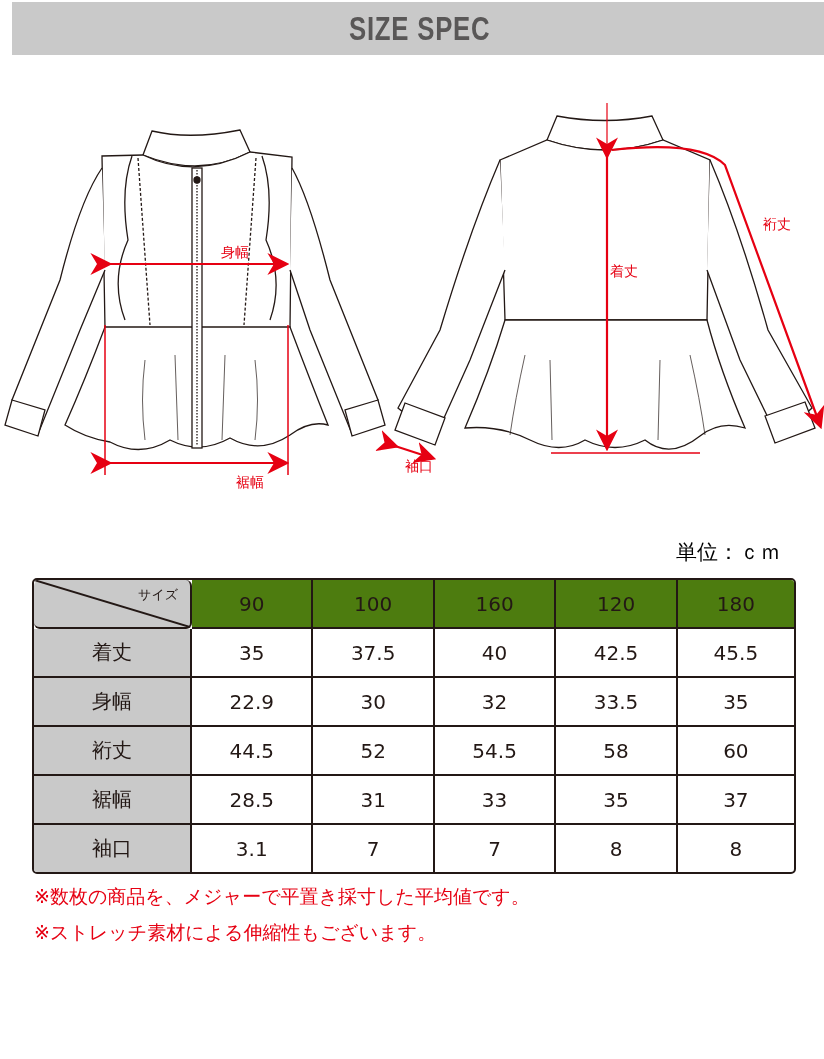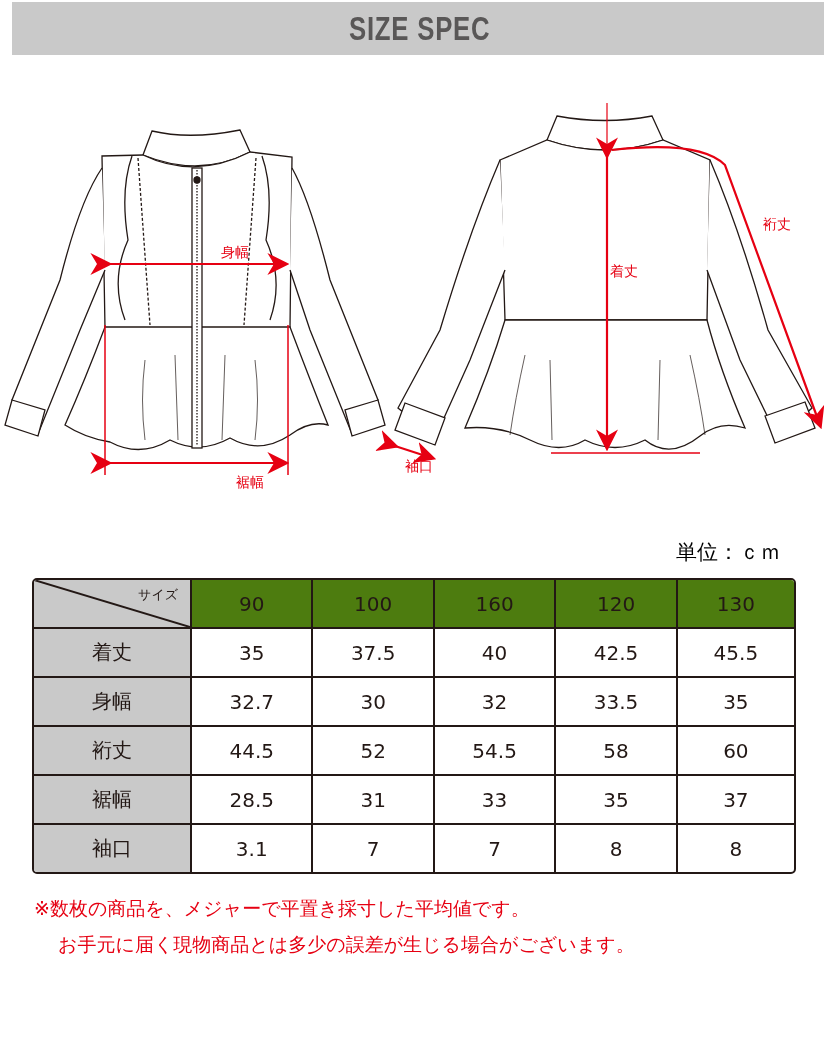--- a/index.html
+++ b/index.html
@@ -15,24 +15,24 @@
   .unit { position: absolute; left: 676px; top: 538px; font-size: 21px; color: #000000; }
   table.spec { position: absolute; left: 32px; top: 578px; width: 764px; border-collapse: separate;
                border-spacing: 0; border: 2px solid #231815; border-radius: 5px; overflow: hidden; }
   table.spec td { height: 47px; border-right: 2px solid #231815; border-bottom: 2px solid #231815;
                   text-align: center; font-size: 20px; font-family: "DejaVu Sans", sans-serif;
                   color: #231815; padding: 0; }
   table.spec tr td:last-child { border-right: none; }
   table.spec tr:last-child td { border-bottom: none; }
   table.spec td.hdr { background: #4d7c0f; }
   table.spec td.rowh { background: #c9c9c9; width: 156px; font-size: 20px; }
-  table.spec td.corner { background: #c9c9c9; width: 156px; position: relative; }
+  table.spec td.corner { background: #c9c9c9; width: 156px; position: relative; border-radius: 6px; }
   .corner svg { position: absolute; left: 0; top: 0; width: 100%; height: 100%; }
   .corner-label { position: absolute; right: 12px; top: 6px; font-size: 13px; color: #231815; }
-  .notes { position: absolute; left: 34px; top: 878px; color: #e60012; font-size: 19px; line-height: 36px; margin-top: 12px; }
+  .notes { position: absolute; left: 34px; top: 878px; color: #e60012; font-size: 19px; line-height: 36px; }
   .notes .indent { padding-left: 24px; }
 </style>
 </head>
 <body>
 
 <div class="title-bar">
   <span class="title-text">SIZE SPEC</span>
 </div>
 
 <div class="illus">
@@ -115,33 +115,33 @@
     <td class="corner">
       <svg viewBox="0 0 156 47" preserveAspectRatio="none">
             <line x1="0" y1="0" x2="156" y2="47" stroke="#231815" stroke-width="2"></line>
           </svg>
       <span class="corner-label">サイズ</span>
     </td>
     <td class="hdr">90</td>
     <td class="hdr">100</td>
     <td class="hdr">160</td>
     <td class="hdr">120</td>
-    <td class="hdr">130</td>
+    <td class="hdr">180</td>
   </tr>
   <tr>
     <td class="rowh">着丈</td>
     <td>35</td>
     <td>37.5</td>
     <td>40</td>
     <td>42.5</td>
     <td>45.5</td>
   </tr>
   <tr>
     <td class="rowh">身幅</td>
-    <td>32.7</td>
+    <td>22.9</td>
     <td>30</td>
     <td>32</td>
     <td>33.5</td>
     <td>35</td>
   </tr>
   <tr>
     <td class="rowh">裄丈</td>
     <td>44.5</td>
     <td>52</td>
     <td>54.5</td>
@@ -162,14 +162,14 @@
     <td>7</td>
     <td>7</td>
     <td>8</td>
     <td>8</td>
   </tr>
 </tbody>
   </table>
 
 <div class="notes">
   <div>※数枚の商品を、メジャーで平置き採寸した平均値です。</div>
-  <div class="indent">お手元に届く現物商品とは多少の誤差が生じる場合がございます。</div>
+  <div>※ストレッチ素材による伸縮性もございます。</div>
 </div>
 
 </body></html>

